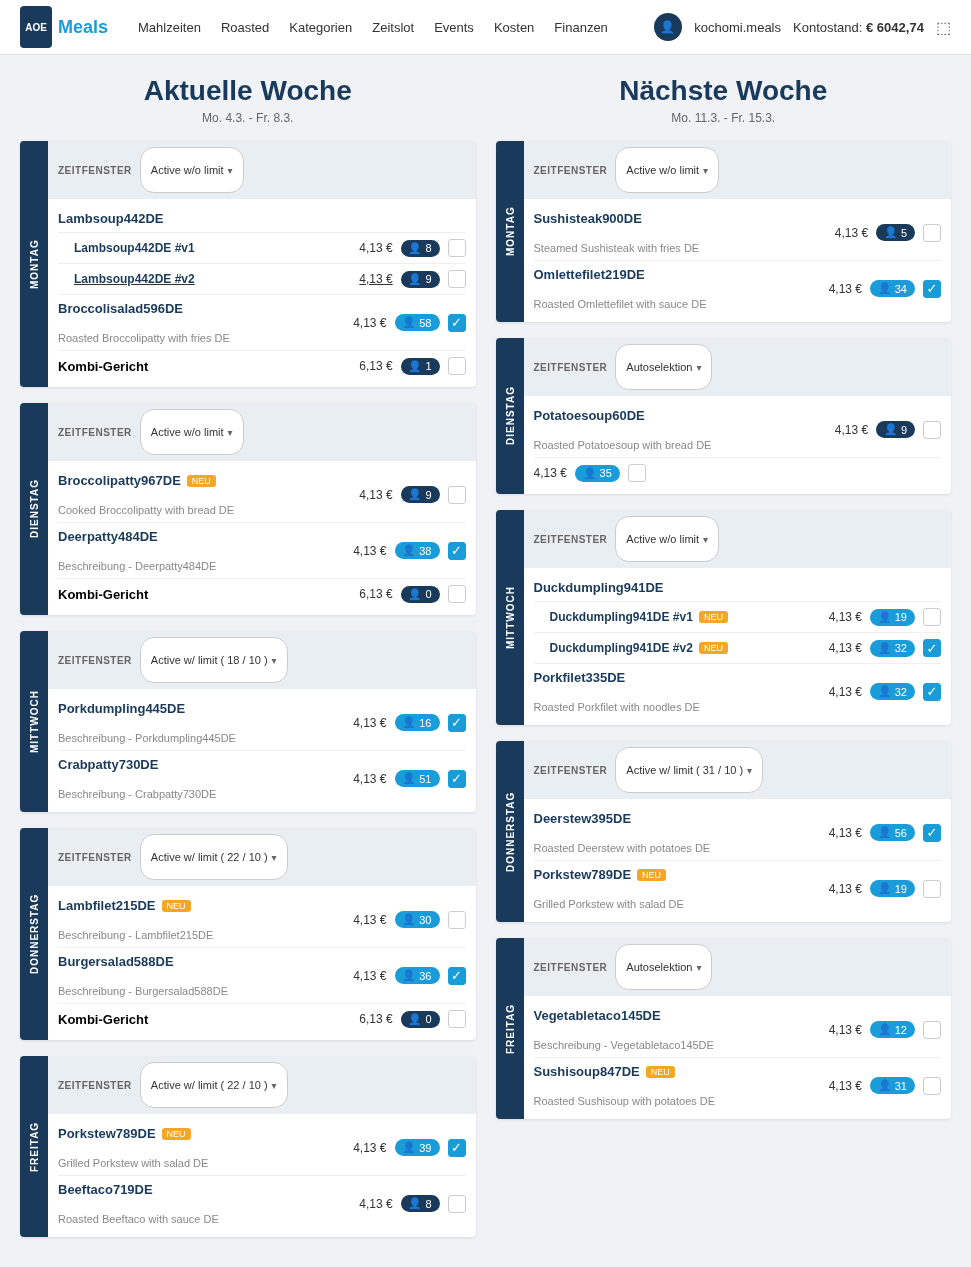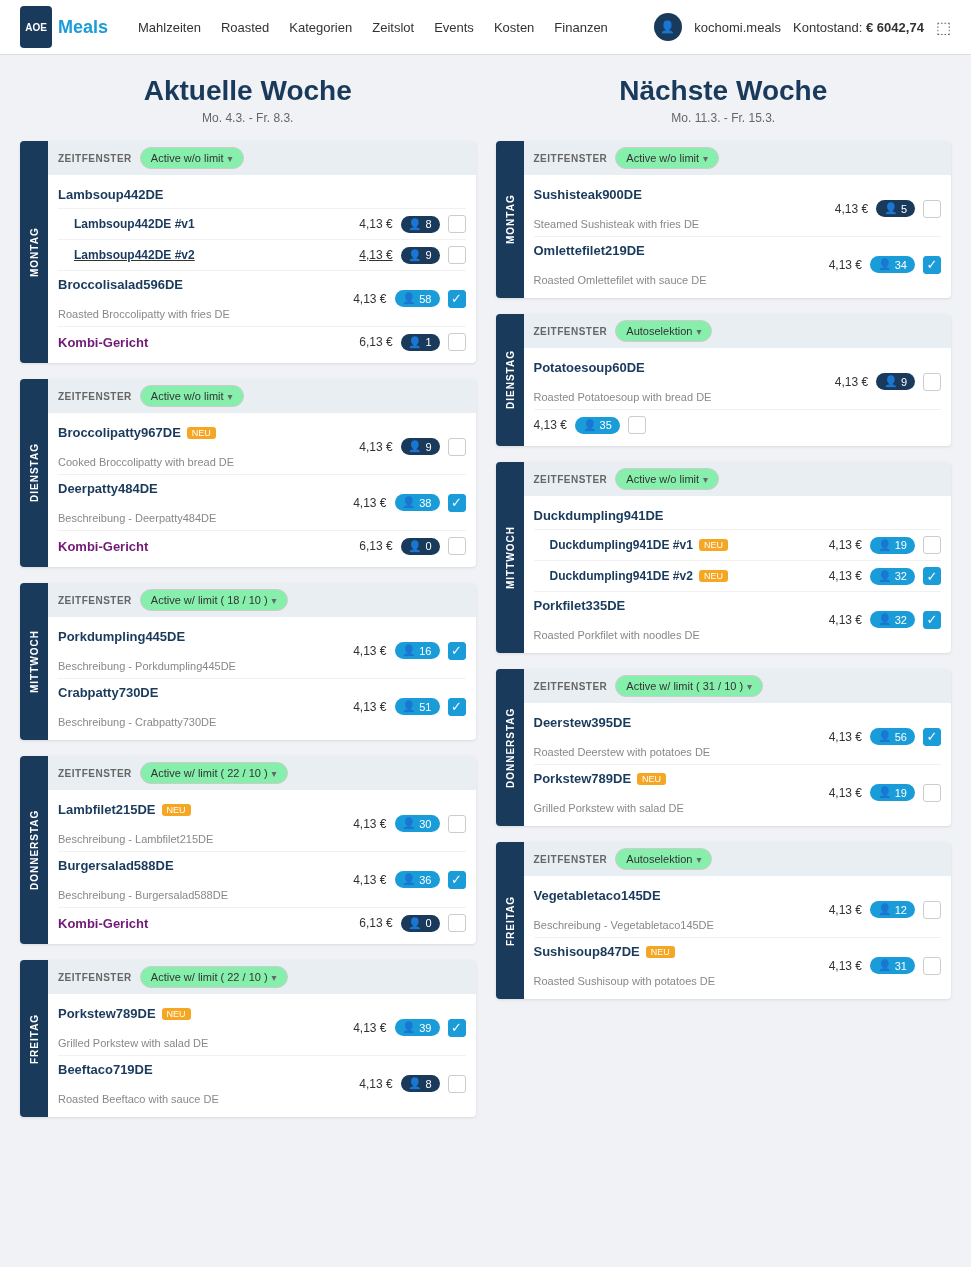--- a/index.html
+++ b/index.html
@@ -26,42 +26,42 @@
     .column-subtitle { text-align: center; color: #666; font-size: 12px; margin-bottom: 16px; }
 
     
     .day-block { display: flex; margin-bottom: 16px; background: #fff; border-radius: 4px; overflow: hidden; box-shadow: 0 1px 3px rgba(0,0,0,0.1); }
     .day-label { width: 28px; background: #1a3a5c; color: #fff; writing-mode: vertical-rl; transform: rotate(180deg); text-align: center; font-size: 10px; font-weight: bold; letter-spacing: 1px; padding: 8px 4px; display: flex; align-items: center; justify-content: center; flex-shrink: 0; }
     .day-content { flex: 1; padding: 0; }
 
     
     .zeitfenster-bar { background: #e8eef2; padding: 6px 10px; display: flex; align-items: center; gap: 8px; }
     .zeitfenster-label { font-size: 10px; color: #666; font-weight: bold; letter-spacing: 0.5px; }
-    .zeitfenster-select { border: 1px solid #ccc; border-radius: 14px; background: #86efac; padding: 4px 10px; font-size: 11px; color: #333; display: flex; align-items: center; gap: 4px; cursor: pointer; }
+    .zeitfenster-select { border: 1px solid #ccc; border-radius: 14px; background: #ffffff; padding: 16px 10px; font-size: 11px; color: #333; display: flex; align-items: center; gap: 4px; cursor: pointer; }
     .zeitfenster-select .arrow { color: #666; font-size: 10px; }
 
     
     .dish-list { padding: 6px 10px; }
     .dish-item { display: flex; align-items: center; padding: 6px 0; border-bottom: 1px solid #f0f0f0; }
     .dish-item:last-child { border-bottom: none; }
     .dish-info { flex: 1; }
     .dish-name { font-weight: bold; font-size: 13px; color: #1a3a5c; display: flex; align-items: center; gap: 6px; }
     .dish-desc { font-size: 11px; color: #888; margin-top: 16px; }
     .dish-right { display: flex; align-items: center; gap: 8px; flex-shrink: 0; }
     .dish-price { font-size: 12px; color: #333; white-space: nowrap; }
     .dish-count { background: #1a3a5c; color: #fff; border-radius: 10px; padding: 2px 8px; font-size: 11px; display: flex; align-items: center; gap: 3px; white-space: nowrap; }
     .dish-count.blue { background: #1a9cd8; }
     .dish-checkbox { width: 18px; height: 18px; border: 1px solid #ccc; border-radius: 3px; display: flex; align-items: center; justify-content: center; cursor: pointer; flex-shrink: 0; }
     .dish-checkbox.checked { background: #1a9cd8; border-color: #1a9cd8; color: #fff; }
 
     
     .neu-badge { background: #f5a623; color: #fff; font-size: 9px; font-weight: normal; padding: 1px 5px; border-radius: 3px; }
 
     
-    .dish-name.kombi { color: #701a75; font-weight: bold; }
+    .dish-name.kombi { color: #000000; font-weight: bold; }
   </style>
 </head>
 <body>
 
 <div class="header">
   <div class="logo">
     <div class="logo-icon">AOE</div>
     <span class="logo-text">Meals</span>
   </div>
   <nav class="nav">

